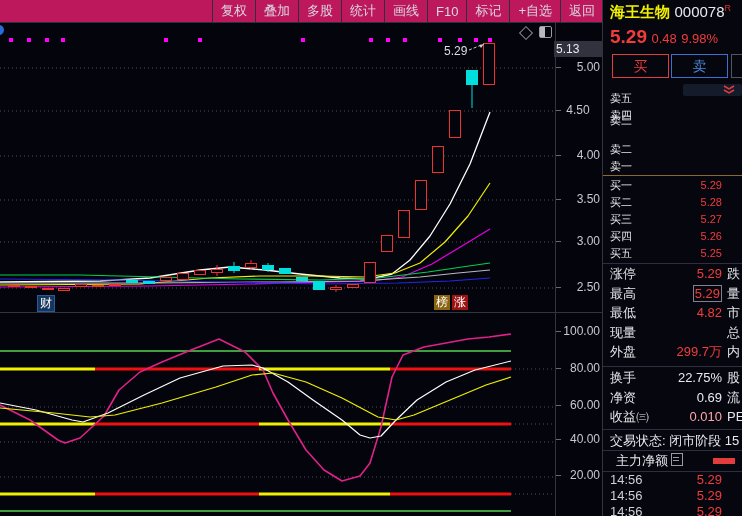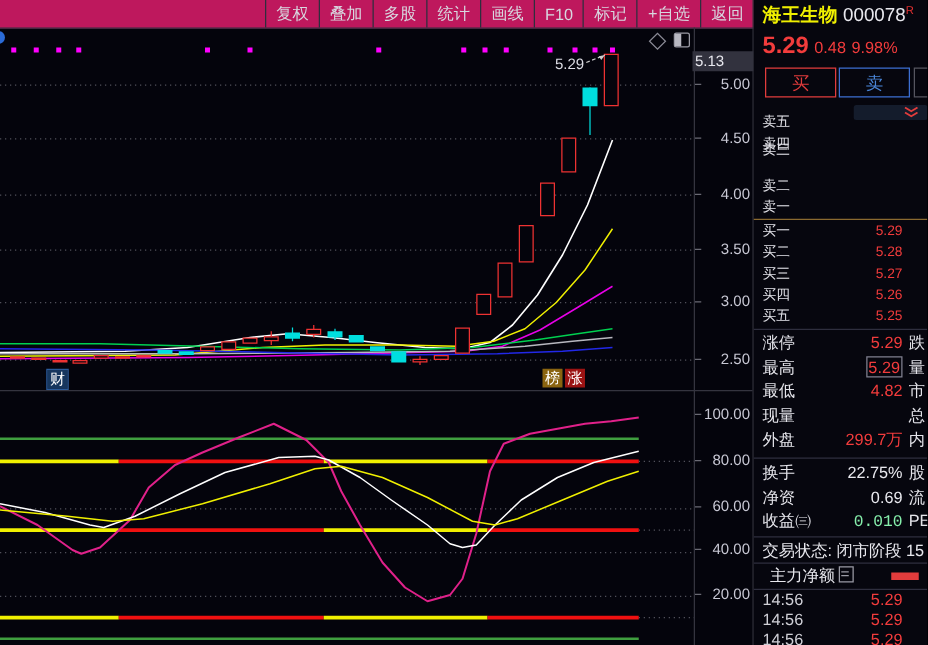--- a/index.html
+++ b/index.html
@@ -171,21 +171,21 @@
       <div class="tb-item">返回</div>
     </div>
 
   <div id="v-sep-axis"></div>
   <div id="v-sep-panel"></div>
   <div id="h-sep-panels"></div>
 
   <div id="ax-top">5.13</div>
   <div id="axis-labels">
       <div class="ax-label" style="top: 60px;"><span class="tick"></span>5.00</div>
-      <div class="ax-label" style="top: 103px;"><span class="tick"></span>4.50</div>
+      <div class="ax-label" style="top: 103px; text-align: center;"><span class="tick"></span>4.50</div>
       <div class="ax-label" style="top: 148px;"><span class="tick"></span>4.00</div>
       <div class="ax-label" style="top: 192px;"><span class="tick"></span>3.50</div>
       <div class="ax-label" style="top: 234px;"><span class="tick"></span>3.00</div>
       <div class="ax-label" style="top: 280px;"><span class="tick"></span>2.50</div>
       <div class="ax-label" style="top: 324px;"><span class="tick"></span>100.00</div>
       <div class="ax-label" style="top: 361px;"><span class="tick"></span>80.00</div>
       <div class="ax-label" style="top: 398px;"><span class="tick"></span>60.00</div>
       <div class="ax-label" style="top: 432px;"><span class="tick"></span>40.00</div>
       <div class="ax-label" style="top: 468px;"><span class="tick"></span>20.00</div>
     </div>
@@ -294,21 +294,21 @@
           <span class="iv"><span style="color: rgb(232, 232, 238);">22.75%</span></span>
           <span class="ir">股</span>
         </div>
         <div class="irow" style="top: 387.6px;">
           <span class="il">净资</span>
           <span class="iv"><span style="color: rgb(232, 232, 238);">0.69</span></span>
           <span class="ir">流</span>
         </div>
         <div class="irow" style="top: 407.2px;">
           <span class="il">收益㈢</span>
-          <span class="iv"><span style="color: #86efac; font-family: Liberation Mono, monospace;">0.010</span></span>
+          <span class="iv"><span style="color: #fca5a5;">0.010</span></span>
           <span class="ir">PE</span>
         </div>
       </div>
     <div class="sep" style="top:366px"></div>
     <div class="sep" style="top:429px"></div>
     <div id="status-row">
       <span>交易状态:</span>
       <span>闭市阶段 15</span>
     </div>
     <div class="sep" style="top:450px"></div>

